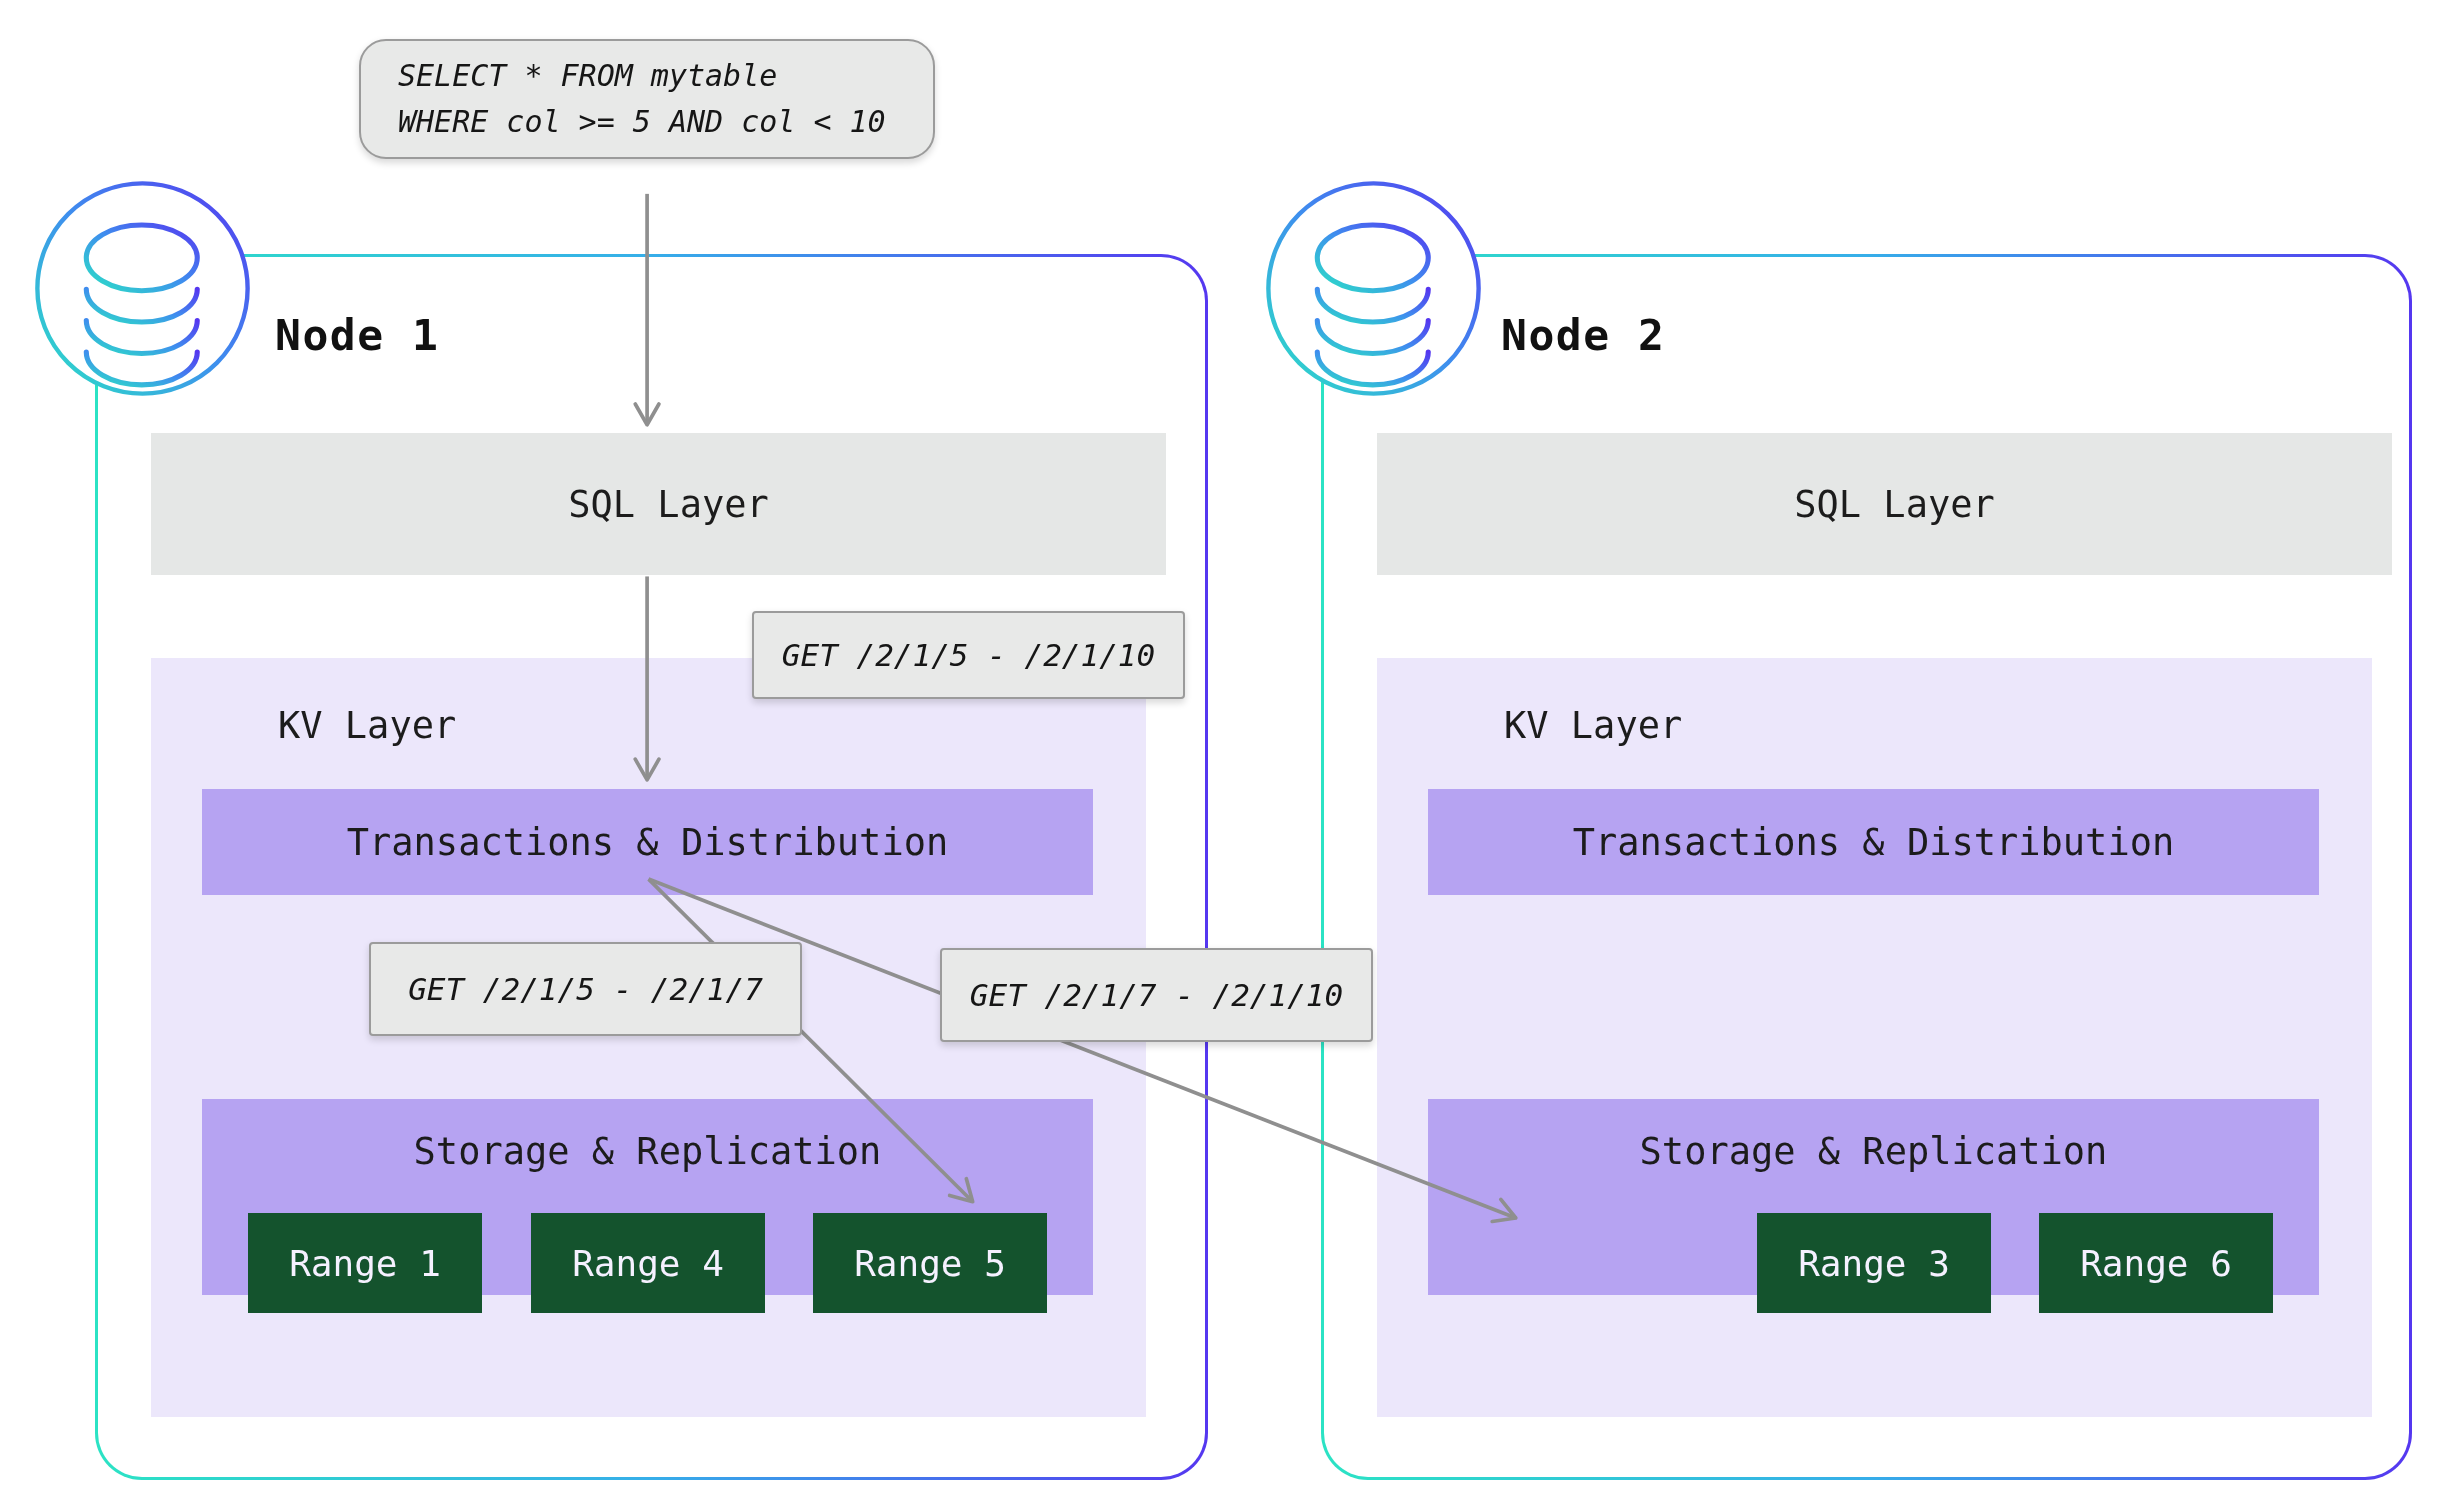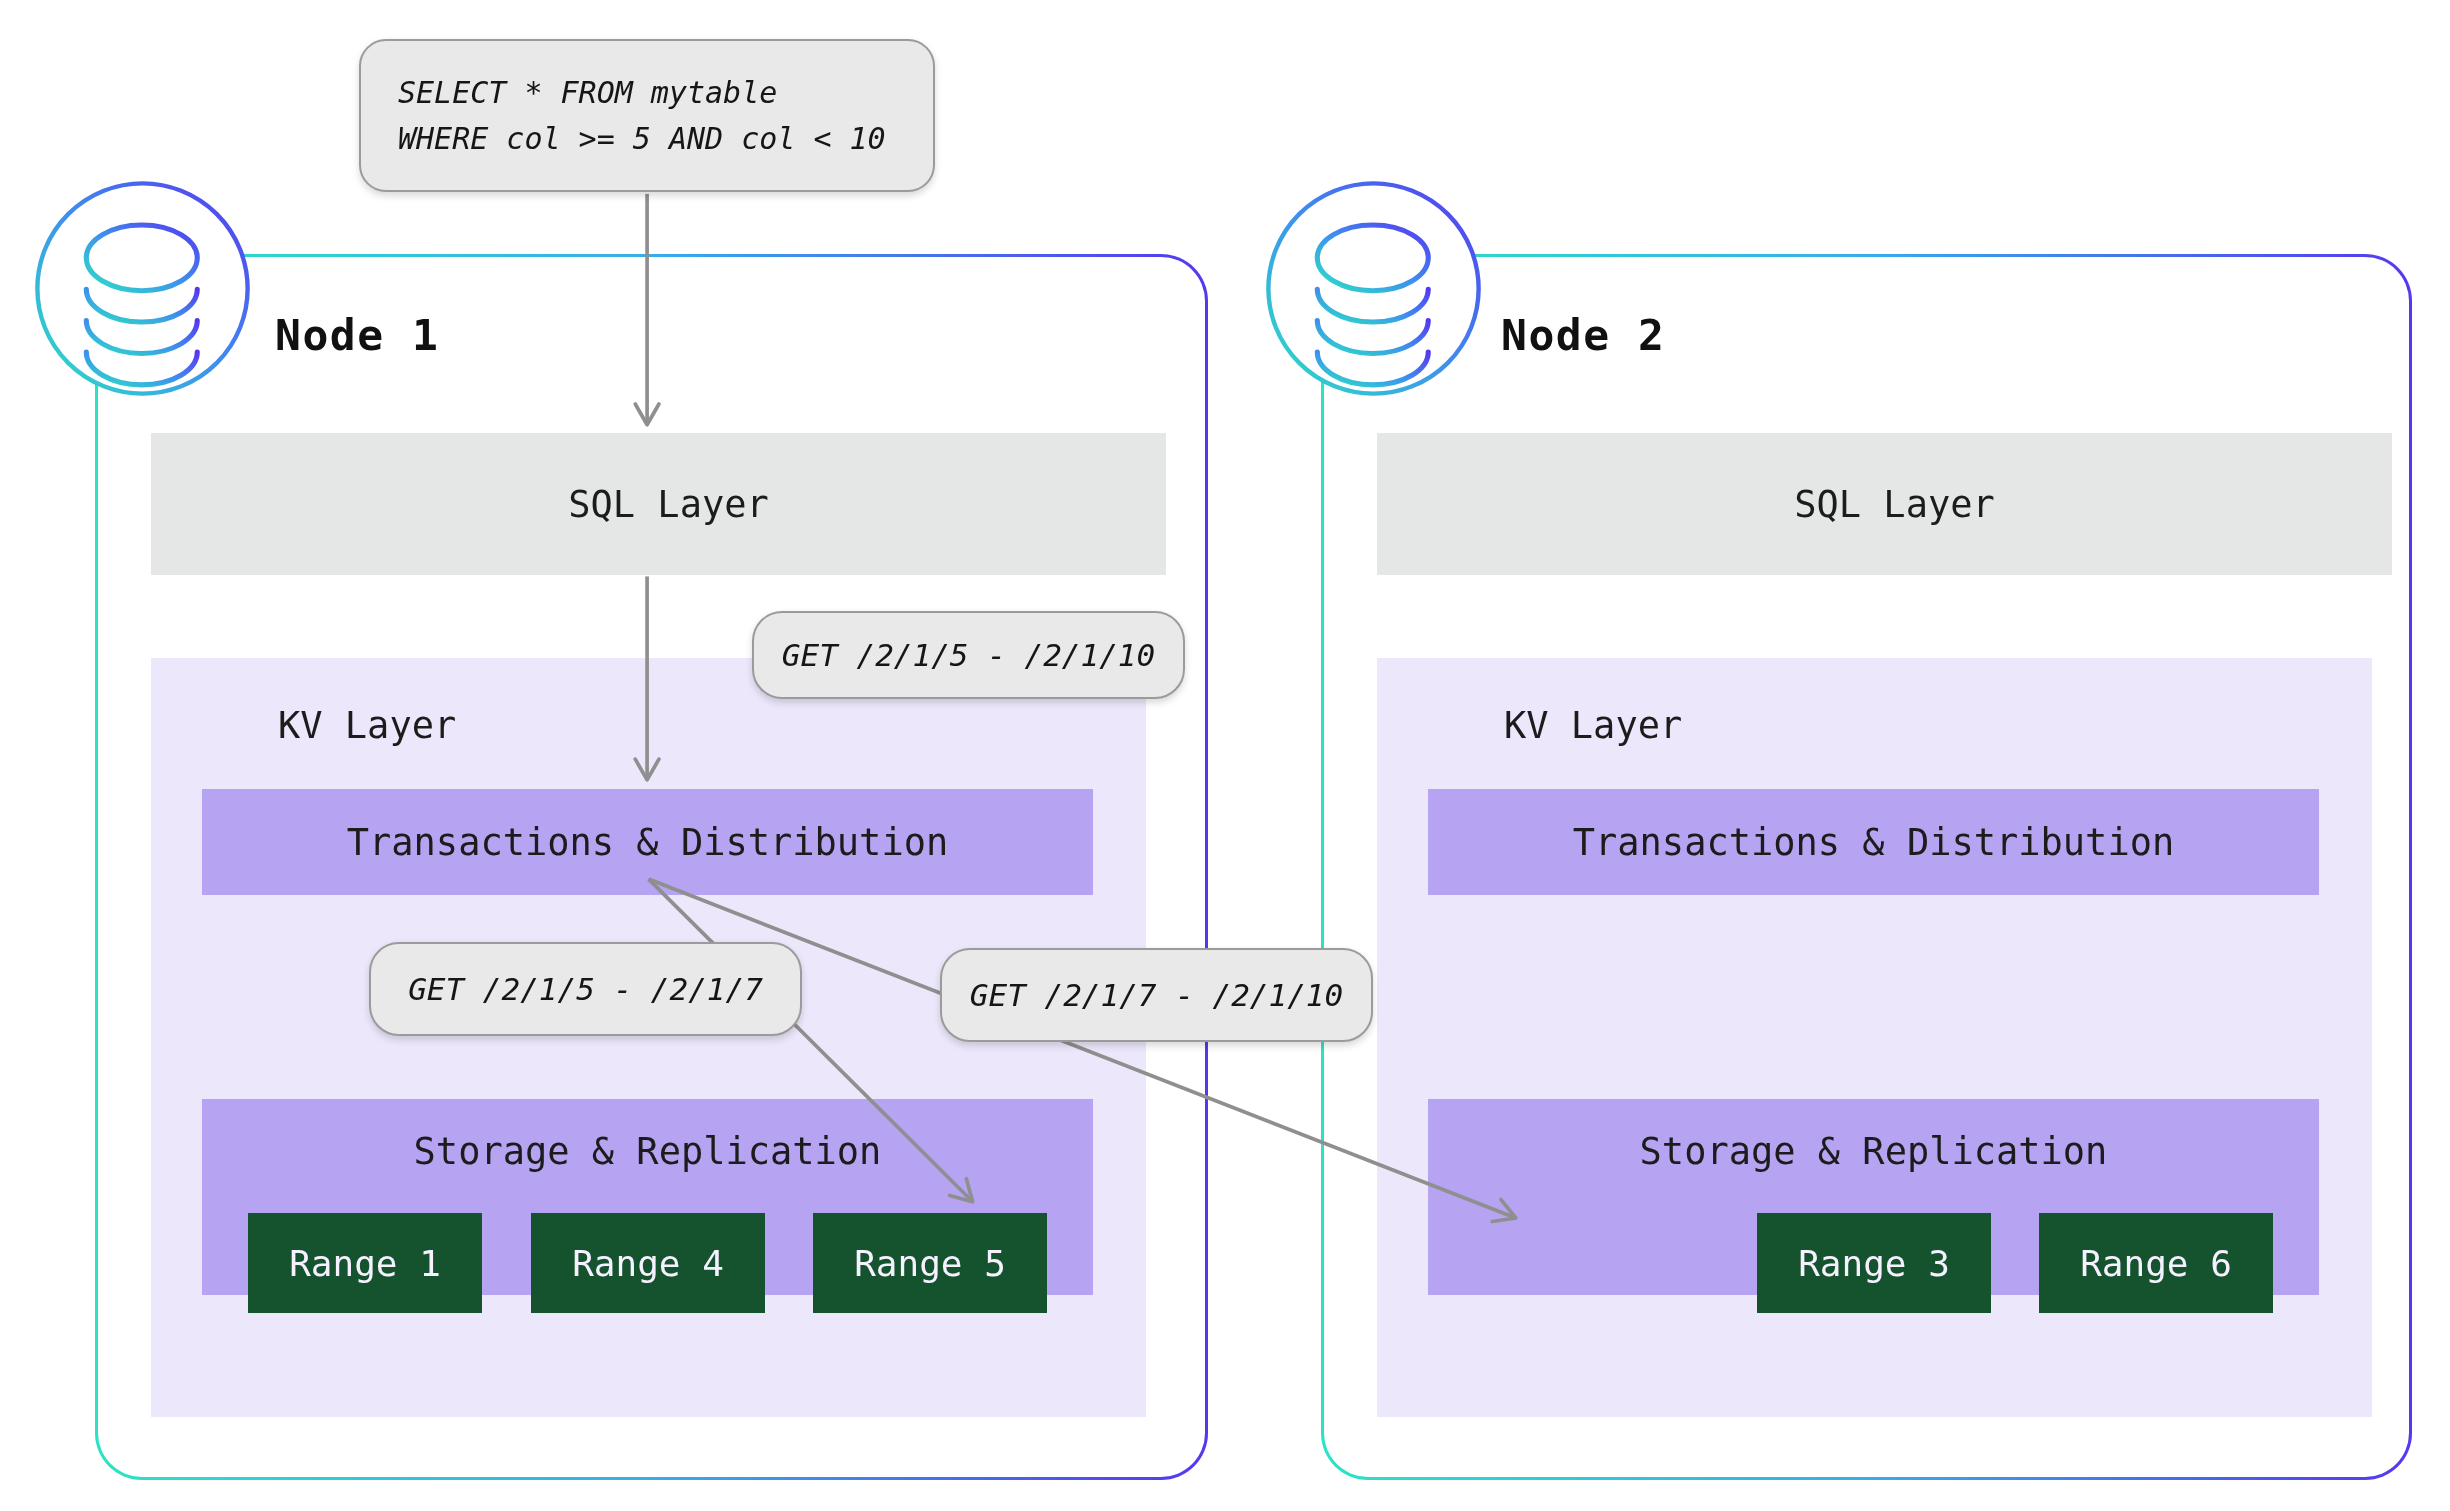--- a/index.html
+++ b/index.html
@@ -31,24 +31,24 @@
   .storage{position:absolute;left:51px;top:441px;width:891px;height:196px;background:#B6A3F2;}
   .storage-label{position:absolute;left:0;right:0;top:31px;text-align:center;font-size:37px;}
   .range{position:absolute;top:114px;width:234px;height:100px;background:#14532d;color:#F5F1FF;
          display:flex;align-items:center;justify-content:center;font-size:36px;}
   .range--0{left:46px;} .range--1{left:329px;} .range--2{left:611px;}
 
   
   .arrows{position:absolute;inset:0;z-index:5;pointer-events:none;}
 
   
-  .callout{position:absolute;background:#E8E9E8;border:2.2px solid #9B9B9B;border-radius:30px;
+  .callout{position:absolute;background:#E8E9E8;border:2.2px solid #9B9B9B;border-radius:4px;
            font-style:italic;font-size:31px;color:#161616;z-index:10;
            box-shadow:0 3.7px 7.4px rgba(0,0,0,0.15);}
-  .callout--query{left:359px;top:39px;width:576px;height:153px;border-radius:27px;
+  .callout--query{left:359px;top:39px;width:576px;height:120px;border-radius:27px;
                   display:flex;flex-direction:column;justify-content:center;
                   padding-left:37px;box-sizing:border-box;font-size:30px;line-height:46px;}
   .callout--get{display:flex;align-items:center;justify-content:center;white-space:pre;}
   .callout--full{left:752px;top:611px;width:429px;height:84px;}
   .callout--left{left:369px;top:942px;width:429px;height:90px;}
   .callout--right{left:940px;top:948px;width:429px;height:90px;}
 
   
   .db-icon{position:absolute;top:179px;width:219px;height:219px;z-index:8;}
   .db-icon--1{left:33px;} .db-icon--2{left:1264px;}

